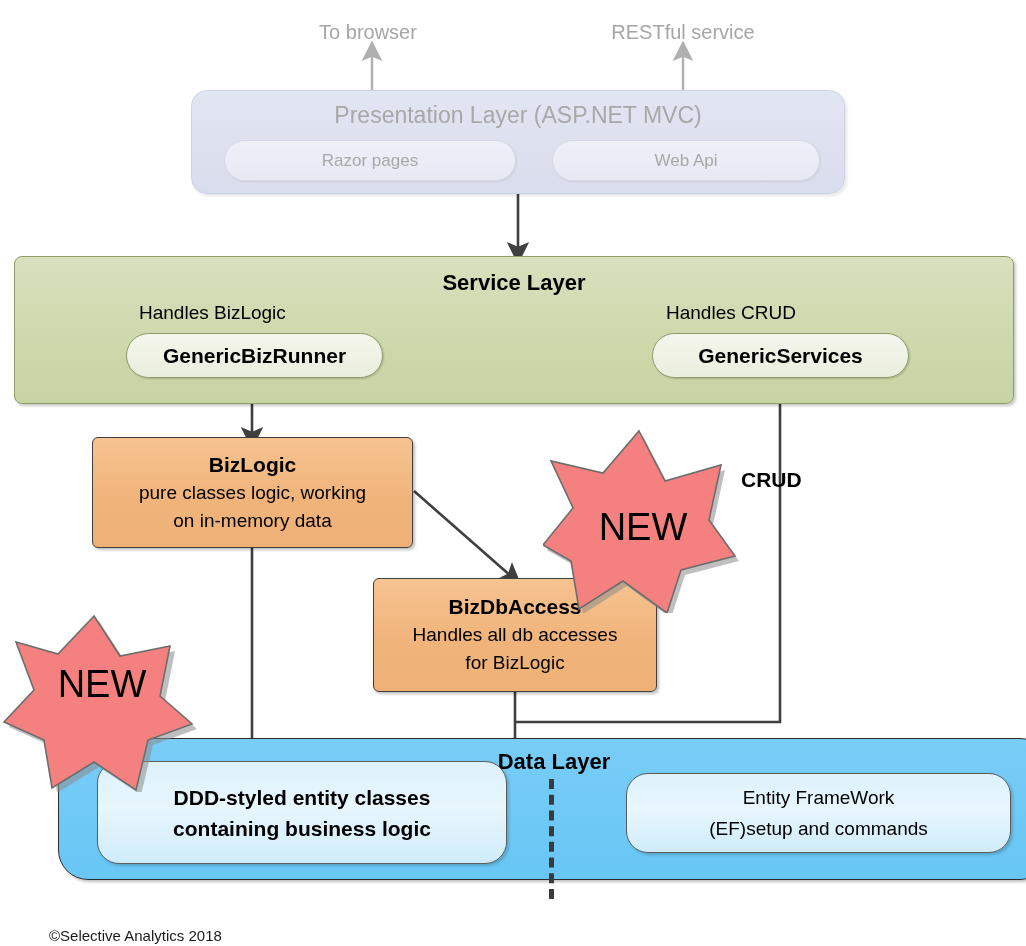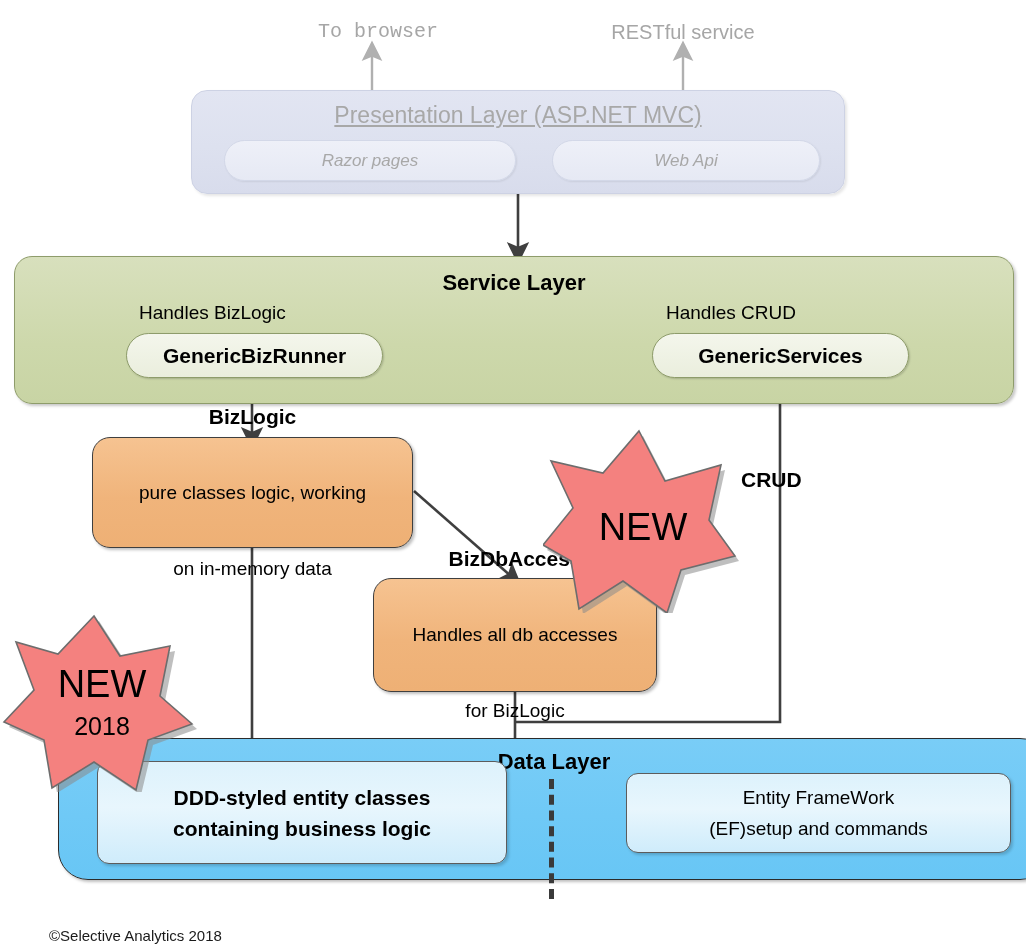--- a/index.html
+++ b/index.html
@@ -50,28 +50,27 @@
     background: linear-gradient(180deg, #eef0f8 0%, #e6e9f4 100%);
     border: 1px solid #d3d8e8;
     border-radius: 26px;
     color: #a8a8a8;
     font-size: 17px;
     display: flex;
     align-items: center;
     justify-content: center;
     box-shadow: 1px 1px 2px rgba(0,0,0,0.07);
     white-space: nowrap;
-    font-style: italic;
   }
 
   
   .service-layer {
     background: linear-gradient(180deg, #d8e0bd 0%, #cdd8ab 60%, #c8d4a4 100%);
     border: 1px solid #8e9c6b;
-    border-radius: 18px;
+    border-radius: 8px;
     box-shadow: 2px 2px 3px rgba(0,0,0,0.22);
   }
   .layer-title {
     font-size: 22px;
     font-weight: bold;
     text-align: center;
     width: 100%;
     white-space: nowrap;
   }
   .sub-label {
@@ -89,43 +88,42 @@
     justify-content: center;
     box-shadow: 1px 1px 2px rgba(0,0,0,0.18);
     white-space: nowrap;
     text-align: right;
   }
 
   
   .biz-box {
     background: linear-gradient(180deg, #f6c391 0%, #f0b47b 55%, #eeb075 100%);
     border: 1px solid #3f3f3f;
-    border-radius: 18px;
+    border-radius: 6px;
     box-shadow: 2px 2px 3px rgba(0,0,0,0.25);
     display: flex;
     flex-direction: column;
     align-items: center;
     justify-content: center;
     text-align: center;
-    gap: 48px;
   }
   .biz-title { font-size: 21px; font-weight: bold; line-height: 28px; }
   .biz-line  { font-size: 19px; line-height: 28px; }
 
   
   .data-layer {
     background: linear-gradient(180deg, #79cdf7 0%, #6fc9f6 55%, #68c6f5 100%);
     border: 1px solid #2b2b2b;
     border-radius: 30px;
     box-shadow: 2px 2px 3px rgba(0,0,0,0.25);
   }
   .data-pill {
     background: linear-gradient(180deg, #ddf2fc 0%, #e8f6fd 45%, #cfecfb 100%);
     border: 1px solid #5c5c5c;
-    border-radius: 12px;
+    border-radius: 22px;
     display: flex;
     flex-direction: column;
     align-items: center;
     justify-content: center;
     text-align: center;
     box-shadow: 2px 2px 3px rgba(0,0,0,0.18);
   }
   .pill-bold { font-size: 21px; font-weight: bold; line-height: 31px; }
   .pill-reg  { font-size: 19px; line-height: 31px; }
 
@@ -201,26 +199,26 @@
 
     <g>
       <path d="M 780 377 L 780 722 L 515 722" fill="none" stroke="#3f3f3f" stroke-width="2.6"></path>
     </g>
 
     <g>
       <line x1="515" y1="692" x2="515" y2="762" stroke="#3f3f3f" stroke-width="2.6" marker-end="url(#arrDark)"></line>
     </g>
   </svg>
 
-  <div class="abs faded-label" style="left:278px; top:19px; width:200px;font-family:Liberation Mono, monospace;">To browser</div>
+  <div class="abs faded-label" style="left:268px; top:19px; width:200px;">To browser</div>
 
   <div class="abs faded-label" style="left:583px; top:19px; width:200px;">RESTful service</div>
 
   <div class="abs pres-layer" style="left:191px; top:90px; width:654px; height:104px;">
-    <div class="pres-title abs" style="left:0; top:11px;text-decoration:underline;">Presentation Layer (ASP.NET MVC)</div>
+    <div class="pres-title abs" style="left:0; top:11px;">Presentation Layer (ASP.NET MVC)</div>
 
     <div class="pres-pill abs" style="left:32px; top:49px; width:292px; height:41px;">
       <span>Razor pages</span>
     </div>
 
     <div class="pres-pill abs" style="left:360px; top:49px; width:268px; height:41px;">
       <span>Web Api</span>
     </div>
   </div>
 
@@ -283,18 +281,17 @@
   </div>
 
   <div class="star-wrap" style="left:2px; top:612px; width:200px; height:180px;">
     <svg width="200" height="180" viewBox="0 0 200 180">
       <g transform="translate(5,5)">
         <polygon points="92,4 118,44 168,34 158,84 190,112 146,128 134,178 92,150 50,176 42,128 2,110 32,78 14,30 56,42" fill="#8a8a8a" opacity="0.55"></polygon>
       </g>
       <polygon points="92,4 118,44 168,34 158,84 190,112 146,128 134,178 92,150 50,176 42,128 2,110 32,78 14,30 56,42" fill="#f4817f" stroke="#6d6d6d" stroke-width="1.6"></polygon>
     </svg>
     <div class="star-text star-new" style="top:52px; left:0;">NEW</div>
-    <div class="star-text star-yr" style="top:100px; left:0;">2018</div>
   </div>
 
   <div class="abs footer-note" style="left:49px; top:927px;">©Selective Analytics 2018</div>
 
 </div>
 
 </body></html>

